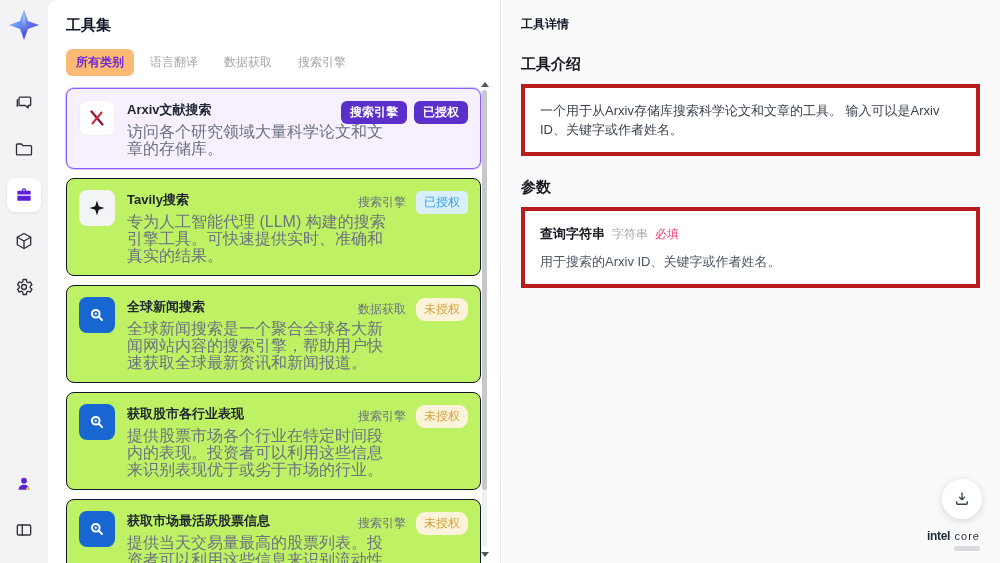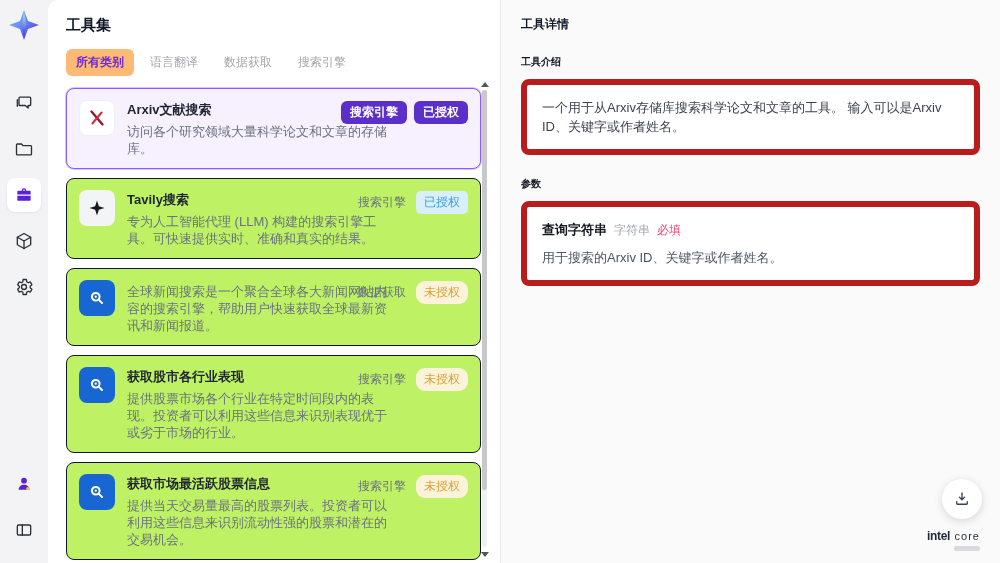--- a/index.html
+++ b/index.html
@@ -30,40 +30,40 @@
   .tab.active { background:#fdba74; color:#6d28d9; font-weight:bold; }
 
   .card { position:relative; border:1px solid #0f172a; border-radius:8px; background:#bef264; padding:11px 12px; margin-bottom:9px; display:flex; gap:12px; cursor:pointer; }
   .card.selected { background:#f6f0ff; border:1px solid #8b5cf6; box-shadow:0 0 0 1px rgba(139,92,246,.35); }
   .tool-ic { width:36px; height:36px; border-radius:8px; flex-shrink:0; display:flex; align-items:center; justify-content:center; }
   .tool-ic.white { background:#ffffff; border:1px solid #f0f0f2; }
   .tool-ic.gray  { background:#f3f4f6; }
   .tool-ic.blue  { background:#1766d1; }
   .t-col { width:265px; }
   .t-name { font-size:13px; font-weight:bold; color:#1f2430; line-height:20px; }
-  .t-desc { font-size:13px; color:#6b7280; line-height:17px; margin-top:3px; }
+  .t-desc { font-size:16px; color:#6b7280; line-height:17px; margin-top:3px; }
   .t-badges { position:absolute; top:12px; right:12px; display:flex; align-items:center; gap:10px; }
   .b-solid { background:#5b2fc9; color:#fff; font-size:12px; padding:3px 9px; border-radius:6px; font-weight:bold; }
   .b-cat { font-size:12px; color:#6b7280; }
   .b-ok  { background:#d9effb; color:#39a0d9; font-size:12px; padding:3px 8px; border-radius:5px; }
   .b-no  { background:#fcf3da; color:#d6a23b; font-size:12px; padding:3px 8px; border-radius:9px; }
 
   
   .sb { position:absolute; right:13px; top:84px; bottom:8px; width:5px; }
   .sb-up, .sb-dn { position:absolute; left:-1px; width:0; height:0; border-left:4px solid transparent; border-right:4px solid transparent; }
   .sb-up { top:-2px; border-bottom:5px solid #555; }
   .sb-dn { bottom:-2px; border-top:5px solid #555; }
   .sb-track { position:absolute; top:6px; bottom:8px; left:0; width:5px; background:#f0f0f2; border-radius:3px; }
   .sb-thumb { position:absolute; top:6px; height:400px; left:0; width:5px; background:#c7c7cc; border-radius:3px; }
 
   
   .detail-panel { flex:1; background:#fafafb; border-left:1px solid #e9e9ec; padding:16px 20px; position:relative; }
   .detail-title { font-size:12px; font-weight:bold; color:#111827; }
-  .sec-label { font-size:10px; font-weight:bold; color:#15181e; margin:22px 0 10px; }
-  .box { background:#ffffff; border:6px solid #b91c1c; border-radius:8px; padding:13px 15px; font-size:13px; color:#3c4350; line-height:19px; }
+  .sec-label { font-size:15px; font-weight:bold; color:#15181e; margin:22px 0 10px; }
+  .box { background:#ffffff; border:4px solid #b91c1c; border-radius:0; padding:13px 15px; font-size:13px; color:#3c4350; line-height:19px; }
   .p-head { display:flex; align-items:baseline; gap:7px; }
   .p-name { font-size:13px; font-weight:bold; color:#15181e; }
   .p-type { font-size:12px; color:#9ca3af; }
   .p-req  { font-size:12px; color:#ef4472; }
   .p-desc { font-size:13px; color:#4b5563; margin-top:8px; }
 
   
   .fab { position:absolute; right:18px; bottom:44px; width:40px; height:40px; border-radius:50%; background:#fff; box-shadow:0 2px 8px rgba(0,0,0,.15); display:flex; align-items:center; justify-content:center; cursor:pointer; }
   .fab svg { width:18px; height:18px; stroke:#374151; stroke-width:1.8; fill:none; stroke-linecap:round; stroke-linejoin:round; }
   .brand { position:absolute; right:20px; bottom:12px; text-align:right; color:#1e2a3a; }
@@ -187,20 +187,21 @@
 
       <div class="card">
         <div class="tool-ic blue">
           <svg viewBox="0 0 24 24" width="20" height="20">
               <circle cx="10.5" cy="10.5" r="4.6" stroke="#fff" stroke-width="2.4" fill="none"></circle>
               <circle cx="10.5" cy="10.5" r="1.4" fill="#fff"></circle>
               <path d="M14.2 14.2L18 18" stroke="#fff" stroke-width="2.4" stroke-linecap="round"></path>
             </svg>
         </div>
         <div class="t-col">
+          <div class="t-name">全球新闻搜索</div>
           <div class="t-desc">全球新闻搜索是一个聚合全球各大新闻网站内容的搜索引擎，帮助用户快速获取全球最新资讯和新闻报道。</div>
         </div>
         <div class="t-badges">
           <span class="b-cat">数据获取</span>
           <span class="b-no">未授权</span>
         </div>
       </div>
 
       <div class="card">
         <div class="tool-ic blue">

